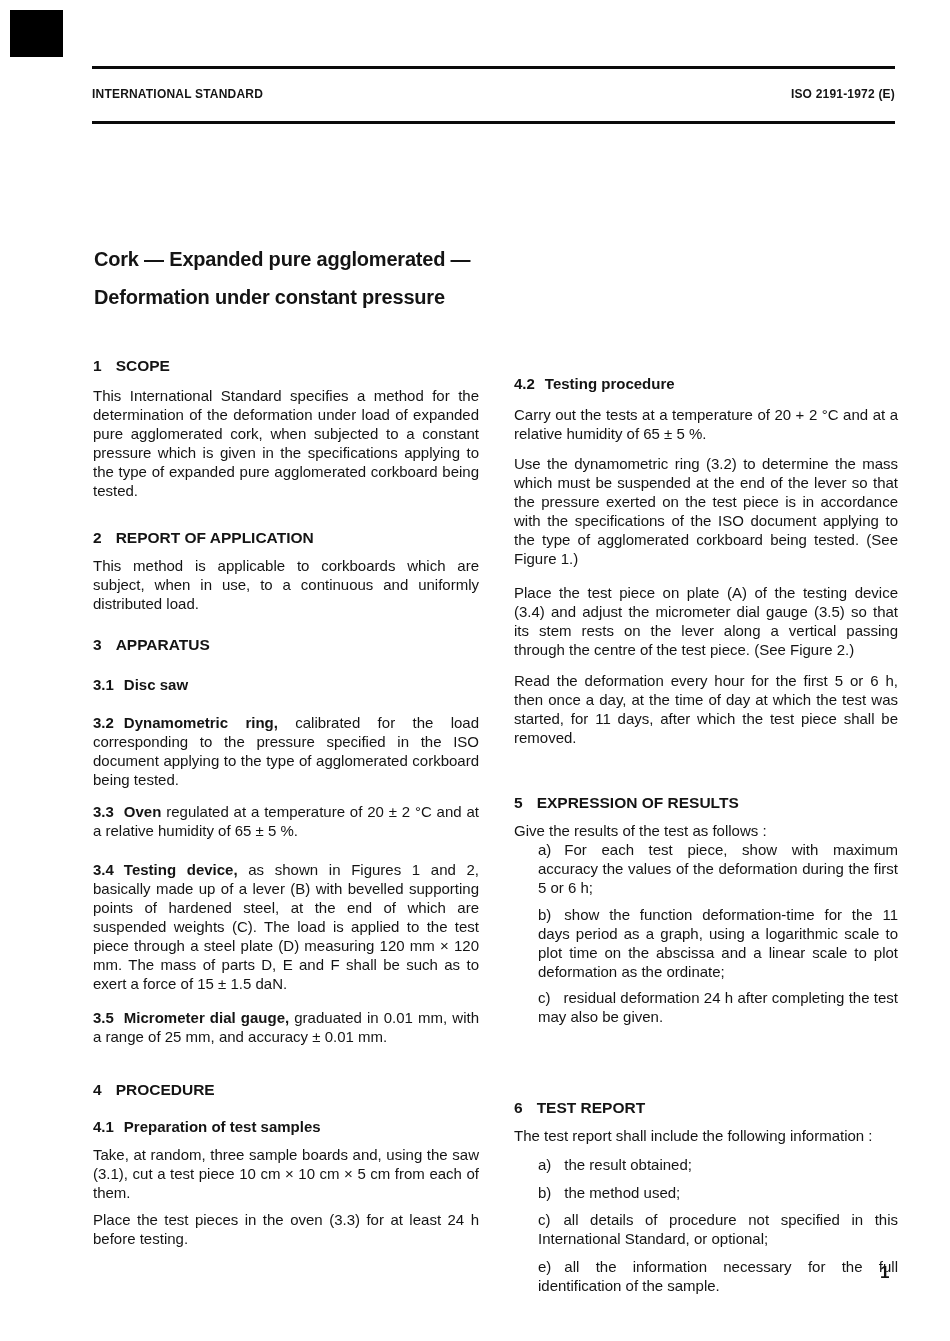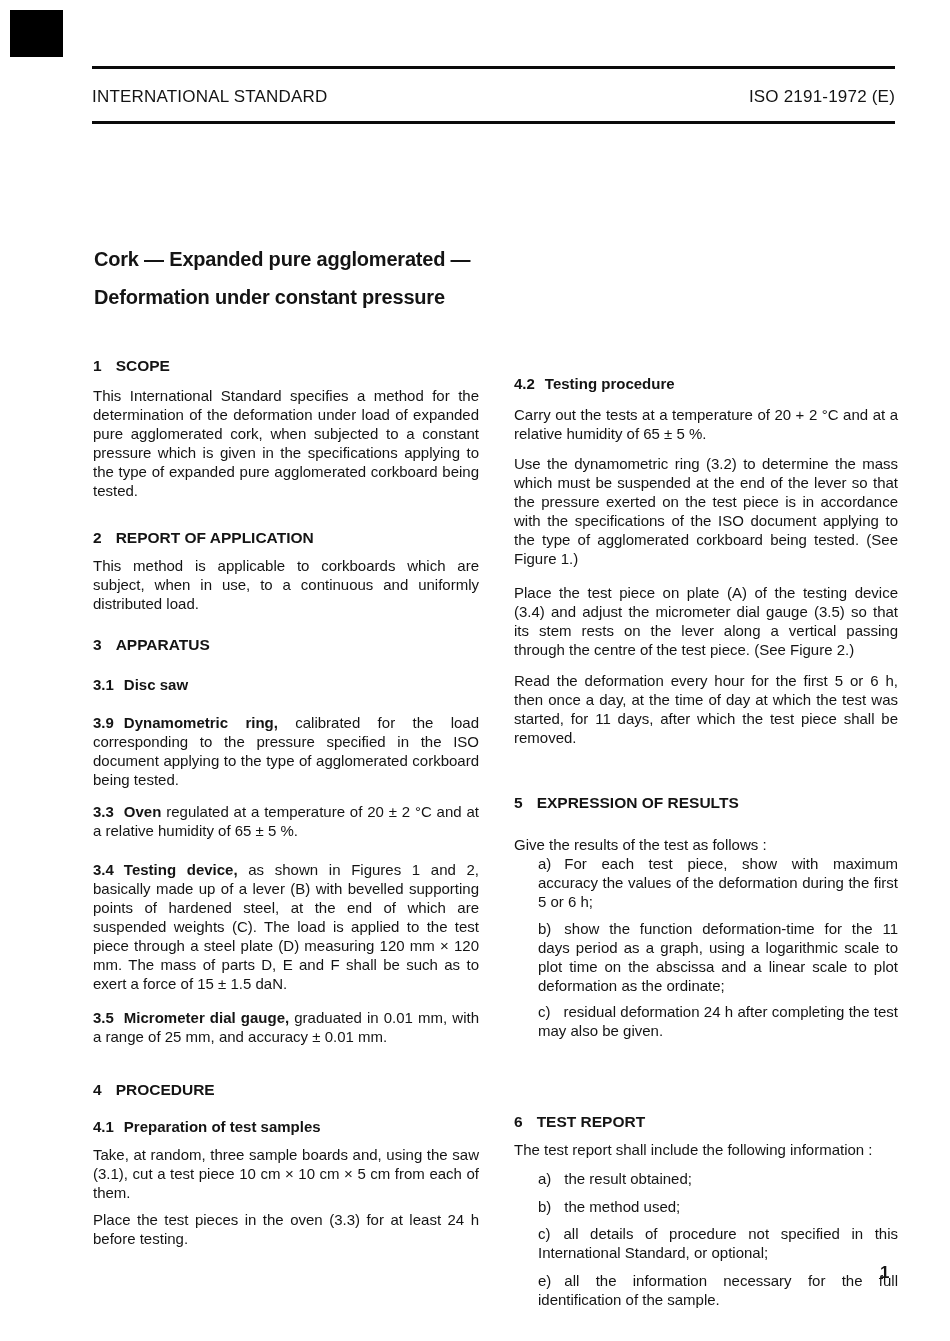--- a/index.html
+++ b/index.html
@@ -7,21 +7,21 @@
     position:relative; width:950px; height:1341px; background:#ffffff;
     font-family:"Liberation Sans", sans-serif; color:#141414; overflow:hidden;
   }
   .corner-mark { position:absolute; left:10px; top:10px; width:53px; height:47px; background:#000; }
   .rule { position:absolute; left:92px; width:803px; height:3px; background:#0a0a0a; }
   .rule.top { top:66px; }
   .rule.bottom { top:121px; }
   .header-row {
     position:absolute; left:92px; top:87px; width:803px;
     display:flex; justify-content:space-between; align-items:flex-start;
-    font-weight:normal; font-size:17px; letter-spacing:0.2px; white-space:nowrap;
+    font-weight:bold; font-size:12px; letter-spacing:0.2px; white-space:nowrap;
   }
   .doc-title {
     position:absolute; left:94px; top:240px; width:720px;
     font-size:20px; font-weight:bold; line-height:38px; letter-spacing:-0.2px;
   }
   .col { position:absolute; top:352px; font-size:15px; line-height:19px; text-align:justify; }
   .col.left { left:93px; width:386px; }
   .col.right { left:514px; width:384px; }
   .col p { margin:0; }
   .sec-h { font-weight:bold; font-size:15.5px; line-height:19px; white-space:nowrap; text-align:left; }
@@ -62,21 +62,21 @@
       <span class="num">2</span><span>REPORT OF APPLICATION</span>
     </div>
     <p style="margin-top:9px">This method is applicable to corkboards which are subject, when in use, to a continuous and uniformly distributed load.</p>
 
     <div class="sec-h" style="margin-top:22px">
       <span class="num">3</span><span>APPARATUS</span>
     </div>
 
     <p style="margin-top:21px"><span class="lead lbl">3.1</span><span class="lead">Disc saw</span></p>
 
-    <p style="margin-top:19px"><span class="lead lbl">3.9</span><span class="lead">Dynamometric ring,</span> <span>calibrated for the load corresponding to the pressure specified in the ISO document applying to the type of agglomerated corkboard being tested.</span></p>
+    <p style="margin-top:19px"><span class="lead lbl">3.2</span><span class="lead">Dynamometric ring,</span> <span>calibrated for the load corresponding to the pressure specified in the ISO document applying to the type of agglomerated corkboard being tested.</span></p>
 
     <p style="margin-top:13px"><span class="lead lbl">3.3</span><span class="lead">Oven</span> <span>regulated at a temperature of 20 ± 2 °C and at a relative humidity of 65 ± 5 %.</span></p>
 
     <p style="margin-top:20px"><span class="lead lbl">3.4</span><span class="lead">Testing device,</span> <span>as shown in Figures 1 and 2, basically made up of a lever (B) with bevelled supporting points of hardened steel, at the end of which are suspended weights (C). The load is applied to the test piece through a steel plate (D) measuring 120 mm × 120 mm. The mass of parts D, E and F shall be such as to exert a force of 15 ± 1.5 daN.</span></p>
 
     <p style="margin-top:15px"><span class="lead lbl">3.5</span><span class="lead">Micrometer dial gauge,</span> <span>graduated in 0.01 mm, with a range of 25 mm, and accuracy ± 0.01 mm.</span></p>
 
     <div class="sec-h" style="margin-top:34px">
       <span class="num">4</span><span>PROCEDURE</span>
     </div>
@@ -93,21 +93,21 @@
     <p style="margin-top:22px"><span class="lead lbl">4.2</span><span class="lead">Testing procedure</span></p>
 
     <p style="margin-top:12px">Carry out the tests at a temperature of 20 + 2 °C and at a relative humidity of 65 ± 5 %.</p>
     <p style="margin-top:11px">Use the dynamometric ring (3.2) to determine the mass which must be suspended at the end of the lever so that the pressure exerted on the test piece is in accordance with the specifications of the ISO document applying to the type of agglomerated corkboard being tested. (See Figure 1.)</p>
     <p style="margin-top:15px">Place the test piece on plate (A) of the testing device (3.4) and adjust the micrometer dial gauge (3.5) so that its stem rests on the lever along a vertical passing through the centre of the test piece. (See Figure 2.)</p>
     <p style="margin-top:12px">Read the deformation every hour for the first 5 or 6 h, then once a day, at the time of day at which the test was started, for 11 days, after which the test piece shall be removed.</p>
 
     <div class="sec-h" style="margin-top:46px">
       <span class="num">5</span><span>EXPRESSION OF RESULTS</span>
     </div>
-    <p style="margin-top:23px">Give the results of the test as follows :</p>
+    <p style="margin-top:9px">Give the results of the test as follows :</p>
 
     <p class="li" style=""><span class="marker">a)</span><span>For each test piece, show with maximum accuracy the values of the deformation during the first 5 or 6 h;</span></p>
     <p class="li" style="margin-top:8px"><span class="marker">b)</span><span>show the function deformation-time for the 11 days period as a graph, using a logarithmic scale to plot time on the abscissa and a linear scale to plot deformation as the ordinate;</span></p>
     <p class="li" style="margin-top:7px"><span class="marker">c)</span><span>residual deformation 24 h after completing the test may also be given.</span></p>
 
     <div class="sec-h" style="margin-top:72px">
       <span class="num">6</span><span>TEST REPORT</span>
     </div>
     <p style="margin-top:9px">The test report shall include the following information :</p>
 

